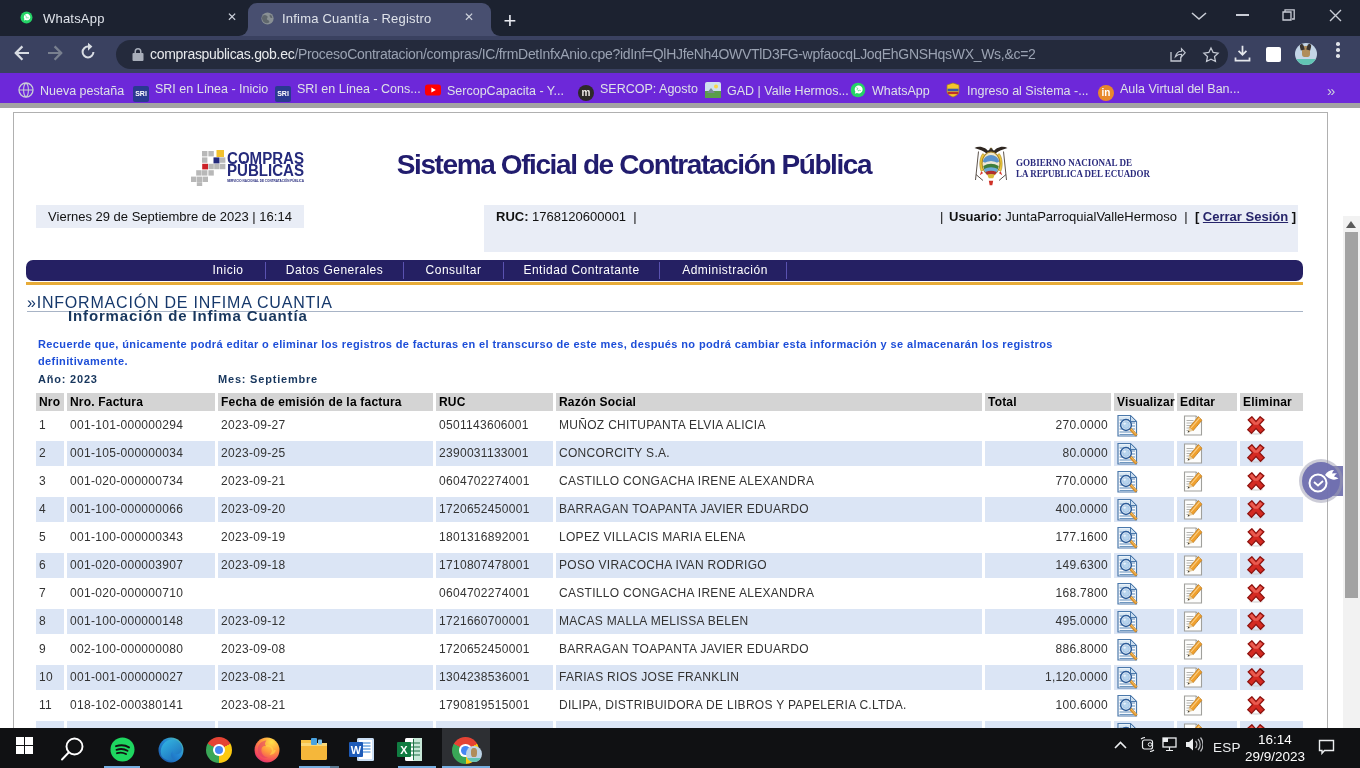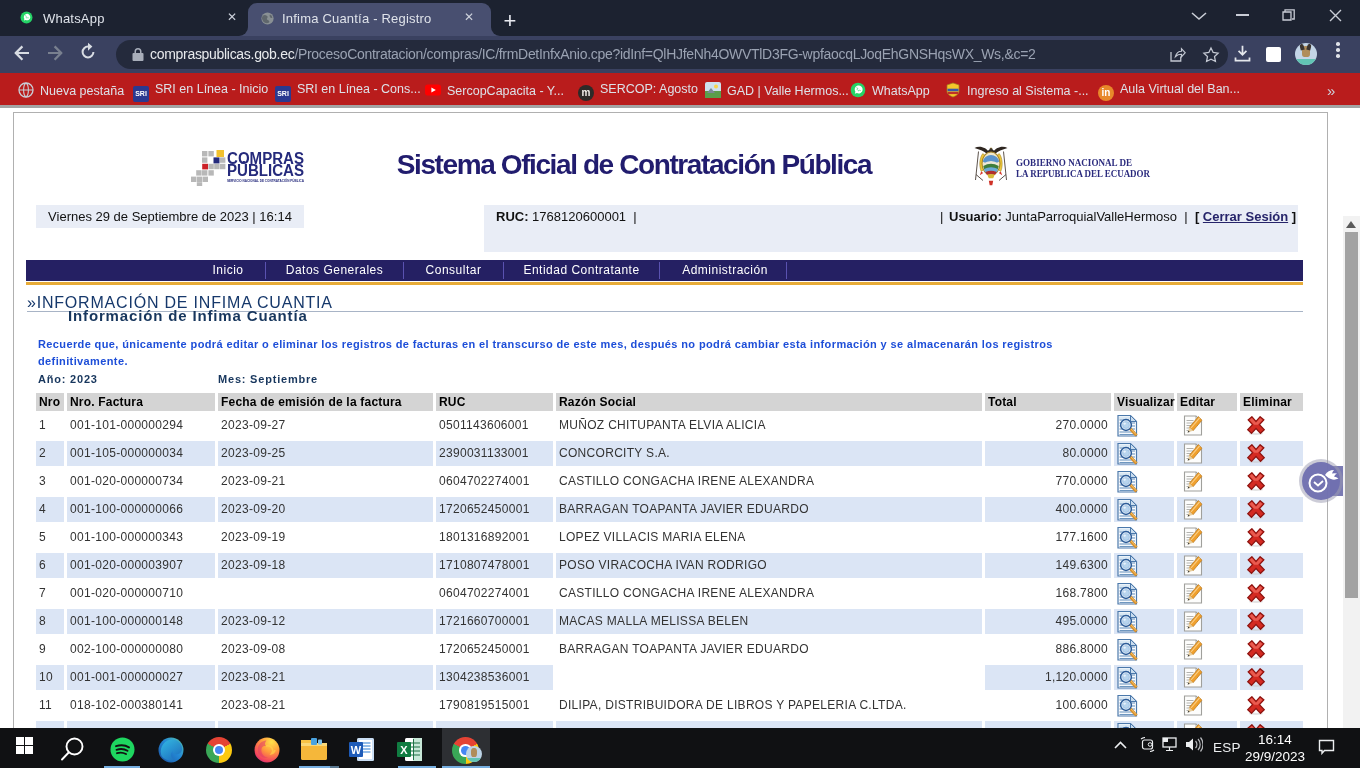--- a/index.html
+++ b/index.html
@@ -19,34 +19,34 @@
 .tclose { position:absolute; top:10px; font-size:12px; color:#cdd2dc; }
 #newtab { position:absolute; left:496px; top:8px; width:28px; height:28px; color:#e8eaf0; font-size:22px; text-align:center; line-height:26px; }
 .winctl { position:absolute; color:#c9cdd6; }
 
 #toolbar { position:absolute; left:0; top:36px; width:1360px; height:37px; background:#3a4160; }
 #pill { position:absolute; left:116px; top:4px; width:1112px; height:29px; background:#242a3c; border-radius:15px; }
 .navbtn { position:absolute; top:5px; color:#dbdfe6; }
 #urltxt { position:absolute; left:34px; top:6px; font-size:14px; color:#e8eaed; white-space:nowrap; letter-spacing:-.3px; }
 #urltxt span { color:#9aa2b2; }
 
-#bookbar { position:absolute; left:0; top:73px; width:1360px; height:35px; background:#b91c1c; border-bottom:3px solid #a3a3a3; }
+#bookbar { position:absolute; left:0; top:73px; width:1360px; height:35px; background:#6d28d9; border-bottom:5px solid #a3a3a3; }
 .bk { position:absolute; top:9px; height:16px; font-size:12.5px; color:#dde1e8; white-space:nowrap; }
 .bk .bi { display:inline-block; vertical-align:-3px; margin-right:6px; }
 
 #page { position:absolute; left:0; top:108px; width:1360px; height:620px; background:#fff; }
 #pagebox { position:absolute; left:13px; top:4px; width:1315px; height:616px; border:1px solid #b0b0b0; border-bottom:none; background:#fff; }
 
 #sbar { position:absolute; left:1343px; top:108px; width:17px; height:620px; background:#f2f2f2; }
 #sthumb { position:absolute; left:2px; top:16px; width:13px; height:366px; background:#a3a3a3; }
 .sarrow { position:absolute; left:3px; width:0; height:0; border-left:5.5px solid transparent; border-right:5.5px solid transparent; }
 #title { position:absolute; left:0; top:36px; width:1240px; text-align:center; font-size:28px; font-weight:bold; color:#211c6e; letter-spacing:-1.4px; }
 #datebox { position:absolute; left:22px; top:92px; width:268px; height:23px; background:#e9edf6; font-size:13px; text-align:center; line-height:23px; color:#111; }
 #infobox { position:absolute; left:470px; top:92px; width:814px; height:47px; background:#e9edf6; font-size:13px; color:#111; }
-#navbar { position:absolute; left:12px; top:147px; width:1277px; height:21px; background:#252063; }
+#navbar { position:absolute; left:12px; top:147px; width:1277px; height:21px; background:#252063;border-radius:7px; }
 .nitem { position:absolute; top:0; height:21px; line-height:21px; color:#fff; font-size:12px; letter-spacing:.5px; text-align:center; }
 .nsep { position:absolute; top:2px; width:1px; height:17px; background:#5a52b0; }
 #yellowline { position:absolute; left:12px; top:169px; width:1277px; height:3px; background:#e7ab38; }
 </style>
 </head>
 <body>
 <div id="screen">
 <style>
 #bighead { position:absolute; left:13px; top:181px; font-size:16px; color:#16386b; letter-spacing:.8px; white-space:nowrap; }
 #headline { position:absolute; left:13px; top:198px; width:1276px; height:1px; background:#a8b4c6; }
@@ -497,20 +497,21 @@
           </svg>
           <svg class="ic" style="left:1232px;top:3px" width="20" height="19" viewBox="0 0 20 19">
             <use href="#i-del"></use>
           </svg>
  </div>
  <div class="row blue" style="top:552px">
   <div class="c c1">10</div>
           <div class="c c2">001-001-000000027</div>
           <div class="c c3">2023-08-21</div>
           <div class="c c4">1304238536001</div>
+          <div class="c c5">FARIAS RIOS JOSE FRANKLIN</div>
           <div class="c c6">1,120.0000</div>
           <div class="c c7"></div>
           <div class="c c8"></div>
           <div class="c c9"></div>
   <svg class="ic" style="left:1103px" width="21" height="23" viewBox="0 0 21 23">
             <use href="#i-view"></use>
           </svg>
           <svg class="ic" style="left:1169px;top:2px" width="20" height="21" viewBox="0 0 20 21">
             <use href="#i-edit"></use>
           </svg>

